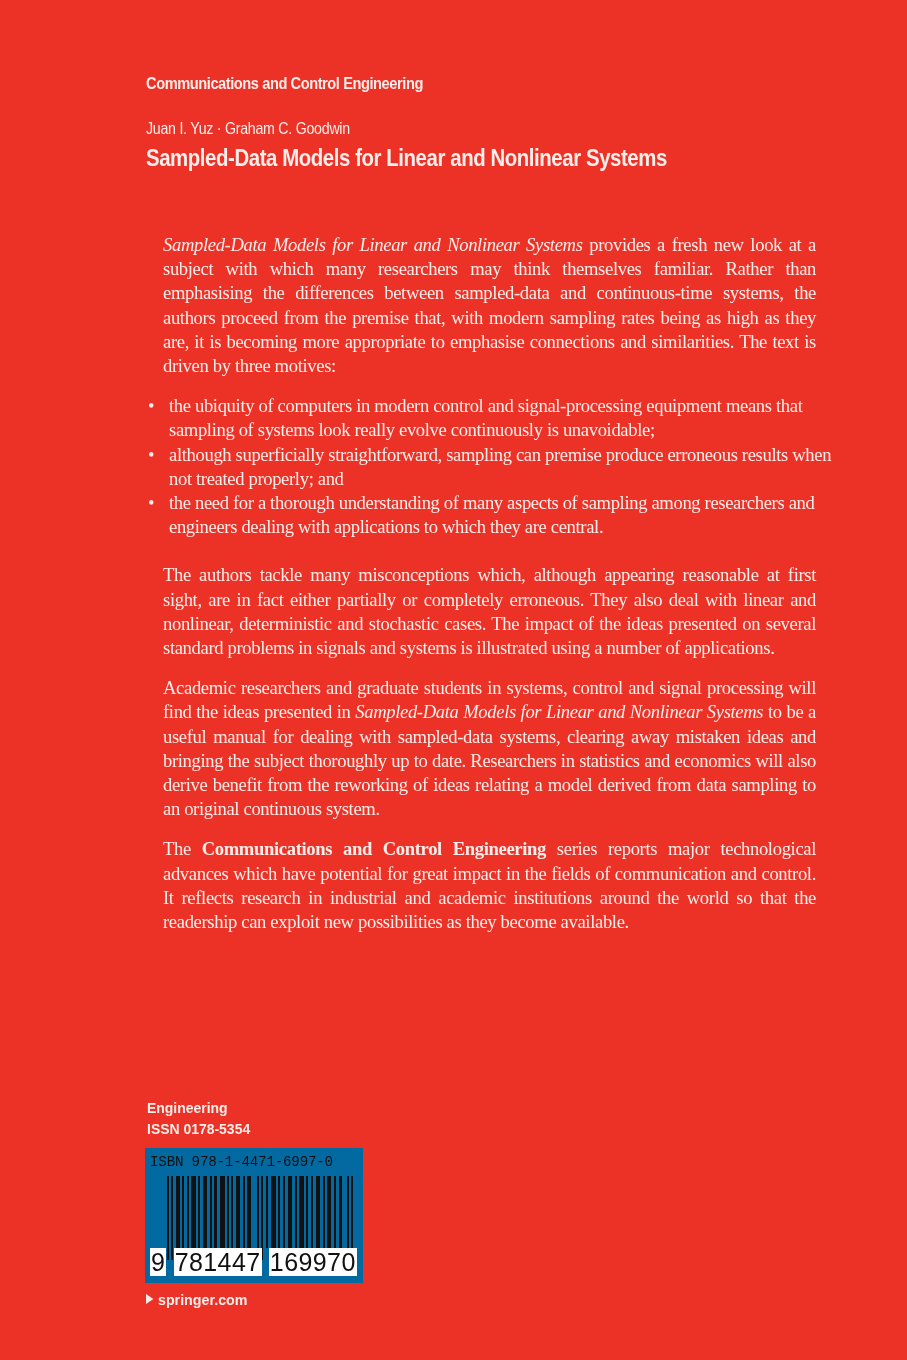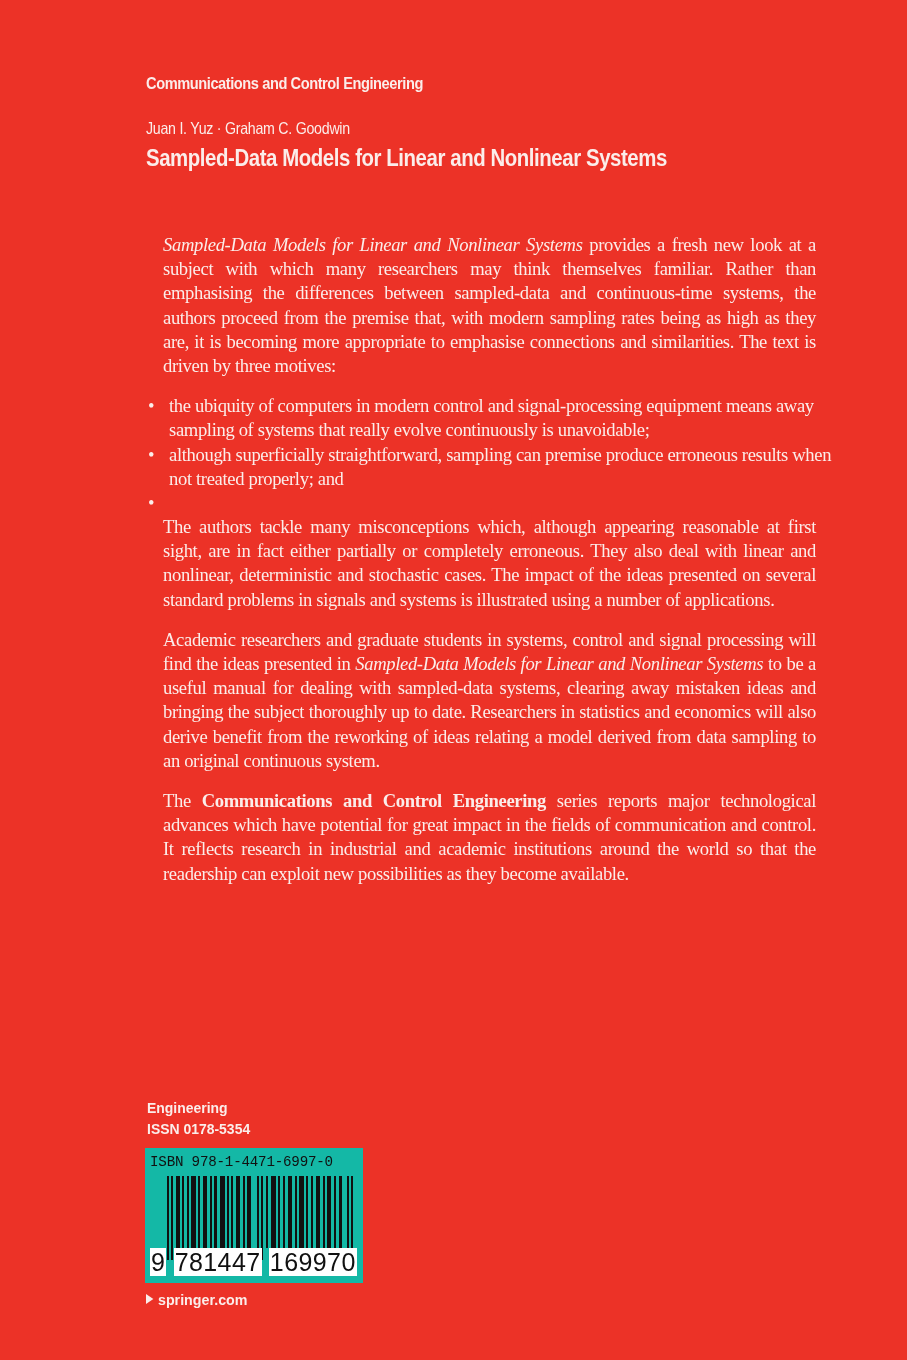--- a/index.html
+++ b/index.html
@@ -50,21 +50,21 @@
   .para-after-list { margin-top: 24px !important; }
 
   .subject {
     position: absolute; left: 147px; top: 1097px;
     font-size: 15.5px; font-weight: bold; line-height: 21px;
     transform: scaleX(0.9); transform-origin: left top;
     white-space: nowrap;
   }
   .barcode-box {
     position: absolute; left: 145px; top: 1148px;
-    width: 218px; height: 135px; background: #14b8a6;
+    width: 218px; height: 135px; background: #0369a1;
     color: #111;
   }
   .isbn-text {
     position: absolute; left: 5px; top: 6px;
     font-family: "Liberation Mono", "DejaVu Sans Mono", monospace;
     font-size: 14.2px; letter-spacing: -0.2px; white-space: nowrap;
   }
   .bars {
     position: absolute; left: 22px; top: 28px; width: 190px; height: 84px;
   }
@@ -95,23 +95,23 @@
 <div>
 
   <div class="series sans">Communications and Control Engineering</div>
   <div class="authors sans">Juan I. Yuz · Graham C. Goodwin</div>
   <div class="title sans">Sampled-Data Models for Linear and Nonlinear Systems</div>
 
   <div class="body serif">
     <p><em>Sampled-Data Models for Linear and Nonlinear Systems</em><span> provides a fresh new look at a subject with which many researchers may think themselves familiar. Rather than emphasising the differences between sampled-data and continuous-time systems, the authors proceed from the premise that, with modern sampling rates being as high as they are, it is becoming more appropriate to emphasise connections and similarities. The text is driven by three motives:</span></p>
 
     <ul>
-      <li><span class="bullet">•</span><span>the ubiquity of computers in modern control and signal-processing equipment means away sampling of systems that really evolve continuously is unavoidable;</span></li>
+      <li><span class="bullet">•</span><span>the ubiquity of computers in modern control and signal-processing equipment means that sampling of systems look really evolve continuously is unavoidable;</span></li>
       <li><span class="bullet">•</span><span>although superficially straightforward, sampling can premise produce erroneous results when not treated properly; and</span></li>
-      <li><span class="bullet">•</span></li>
+      <li><span class="bullet">•</span><span>the need for a thorough understanding of many aspects of sampling among researchers and engineers dealing with applications to which they are central.</span></li>
     </ul>
 
     <p class="para-after-list">The authors tackle many misconceptions which, although appearing reasonable at first sight, are in fact either partially or completely erroneous. They also deal with linear and nonlinear, deterministic and stochastic cases. The impact of the ideas presented on several standard problems in signals and systems is illustrated using a number of applications.</p>
 
     <p><span>Academic researchers and graduate students in systems, control and signal processing will find the ideas presented in </span><em>Sampled-Data Models for Linear and Nonlinear Systems</em><span> to be a useful manual for dealing with sampled-data systems, clearing away mistaken ideas and bringing the subject thoroughly up to date. Researchers in statistics and economics will also derive benefit from the reworking of ideas relating a model derived from data sampling to an original continuous system.</span></p>
 
     <p><span>The </span><strong>Communications and Control Engineering</strong><span> series reports major technological advances which have potential for great impact in the fields of communication and control. It reflects research in industrial and academic institutions around the world so that the readership can exploit new possibilities as they become available.</span></p>
   </div>
 
   <div class="subject sans">

